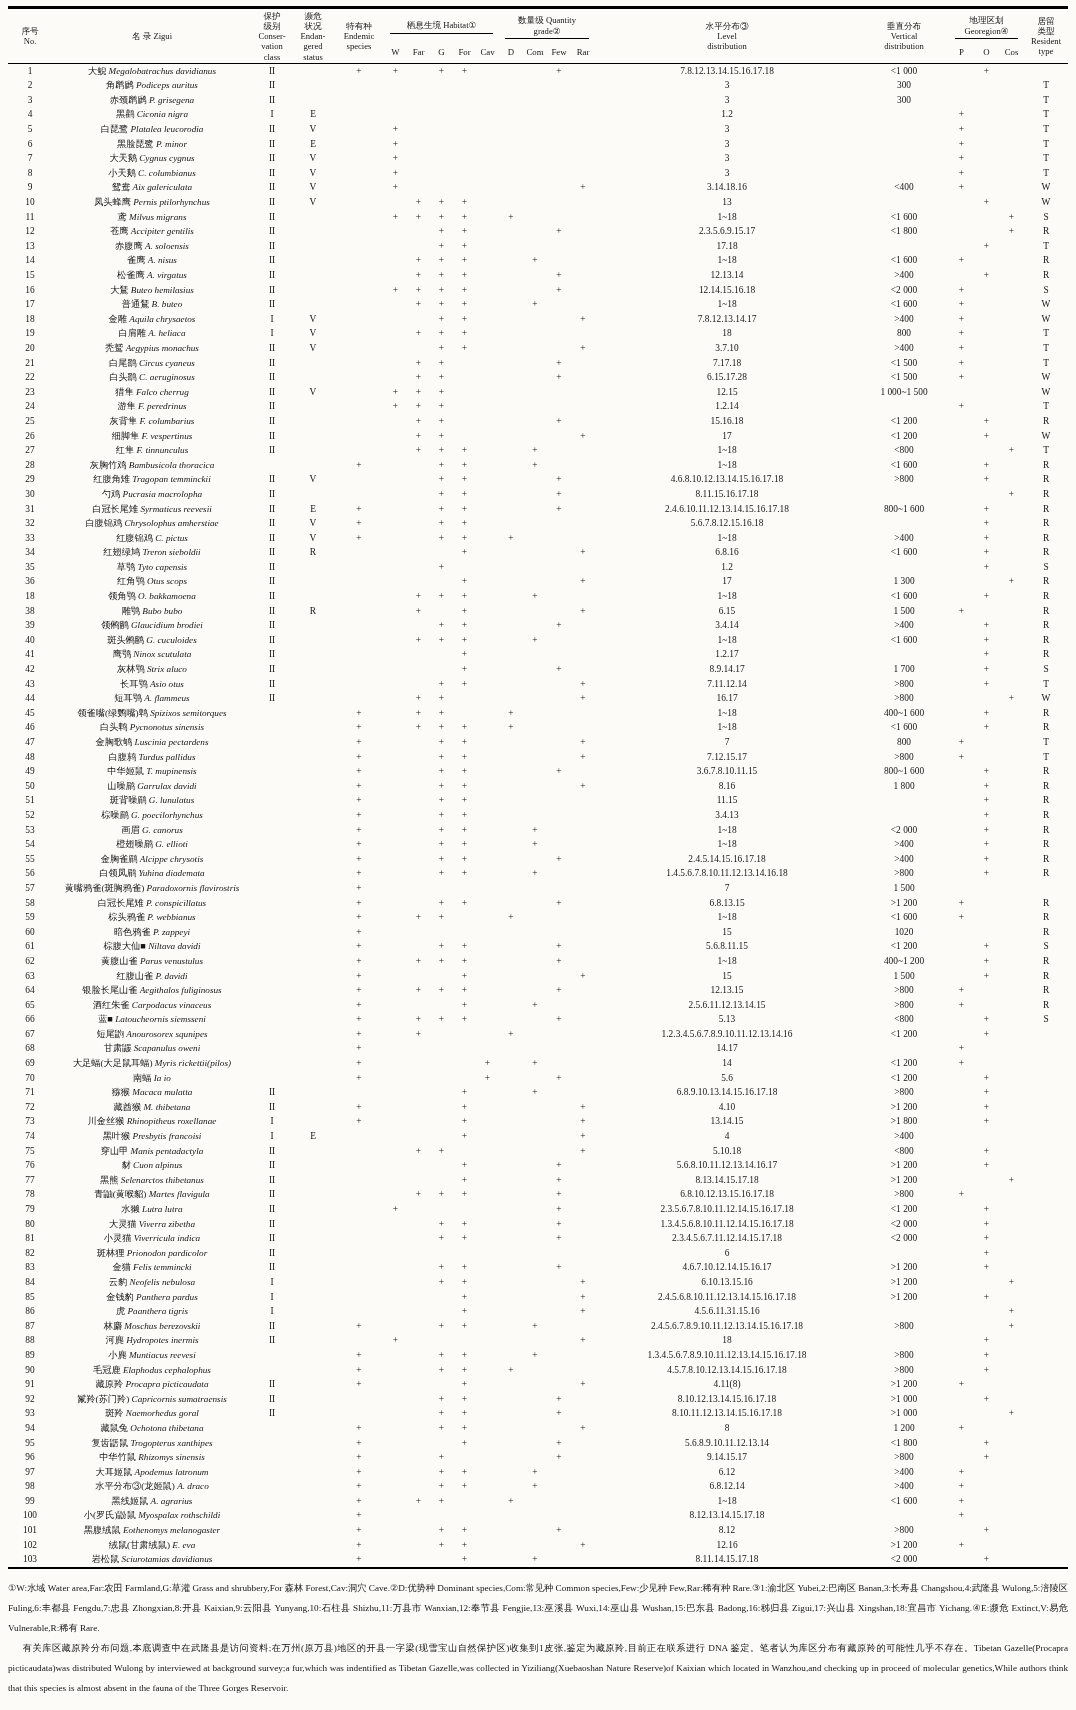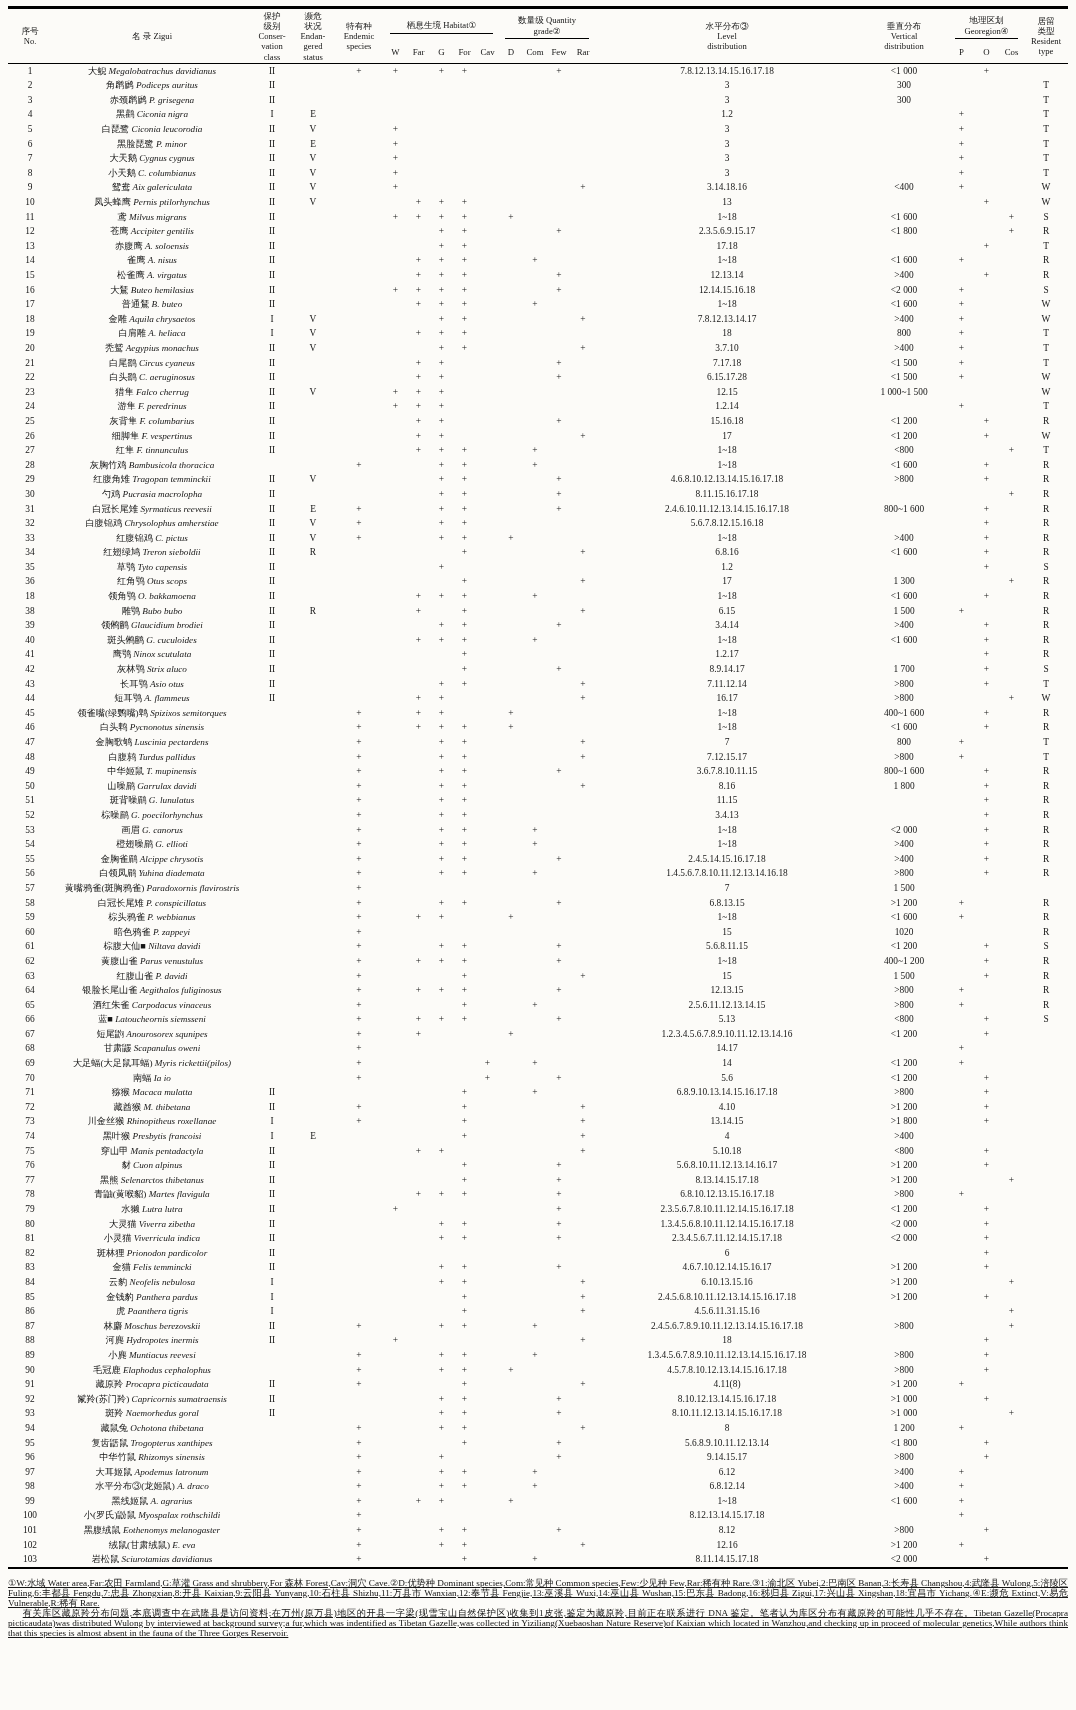--- a/index.html
+++ b/index.html
@@ -10,21 +10,21 @@
   thead tr.grp th{font-weight:normal;font-size:8.6px;line-height:1.18;text-align:center;
         vertical-align:middle;padding:2px 0 1px;white-space:pre-line;}
   thead tr.sub th{font-weight:normal;font-size:8.8px;text-align:center;padding:1px 0 3px;}
   thead{border-bottom:1.2px solid #000;}
   .grp-label{display:block;border-bottom:1px solid #000;padding:0 4px 2px;margin:0 6px;white-space:pre-line;}
   tbody td{font-size:9.4px;line-height:14.6px;height:14.6px;padding:0;text-align:center;
         white-space:nowrap;overflow:visible;vertical-align:middle;}
   td.name{font-size:9.2px;}
   .latin{font-style:italic;}
   .cn{font-style:normal;}
-  #footnotes{width:1060px;margin-top:9px;font-size:9.2px;line-height:10px;text-align:justify;text-decoration:underline;}
+  #footnotes{width:1060px;margin-top:9px;font-size:9.2px;line-height:20px;text-align:justify;}
   #footnotes .para2{text-indent:1.6em;}
 </style>
 </head>
 <body>
 
 <div id="page">
   <table>
     <colgroup>
       <col style="width:44px">
         <col style="width:200px">
@@ -179,21 +179,21 @@
           <td></td>
           <td>1.2</td>
           <td></td>
           <td>+</td>
           <td></td>
           <td></td>
           <td>T</td>
         </tr>
         <tr>
           <td>5</td>
-          <td class="name"><span class="cn">白琵鹭</span><span class="latin"> Ciconia leucorodia</span></td>
+          <td class="name"><span class="cn">白琵鹭</span><span class="latin"> Platalea leucorodia</span></td>
           <td>II</td>
           <td>V</td>
           <td></td>
           <td>+</td>
           <td></td>
           <td></td>
           <td></td>
           <td></td>
           <td></td>
           <td></td>

